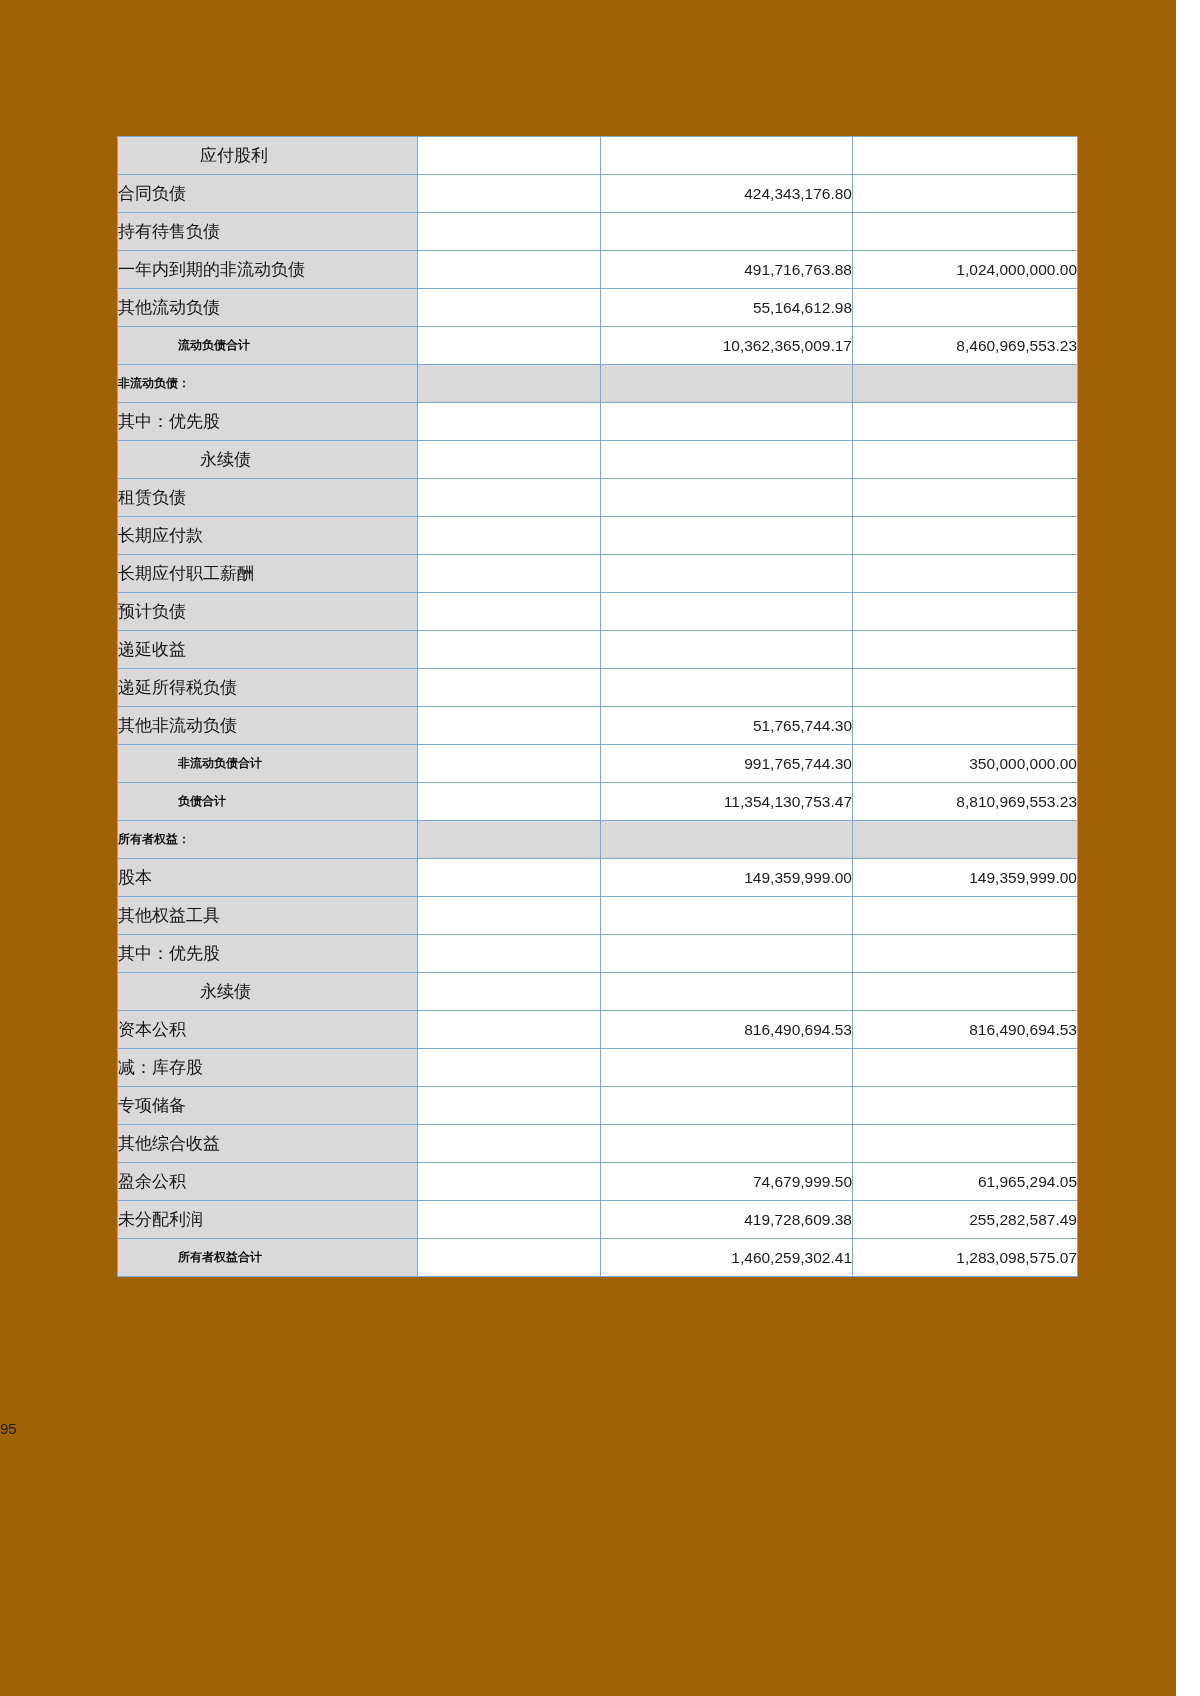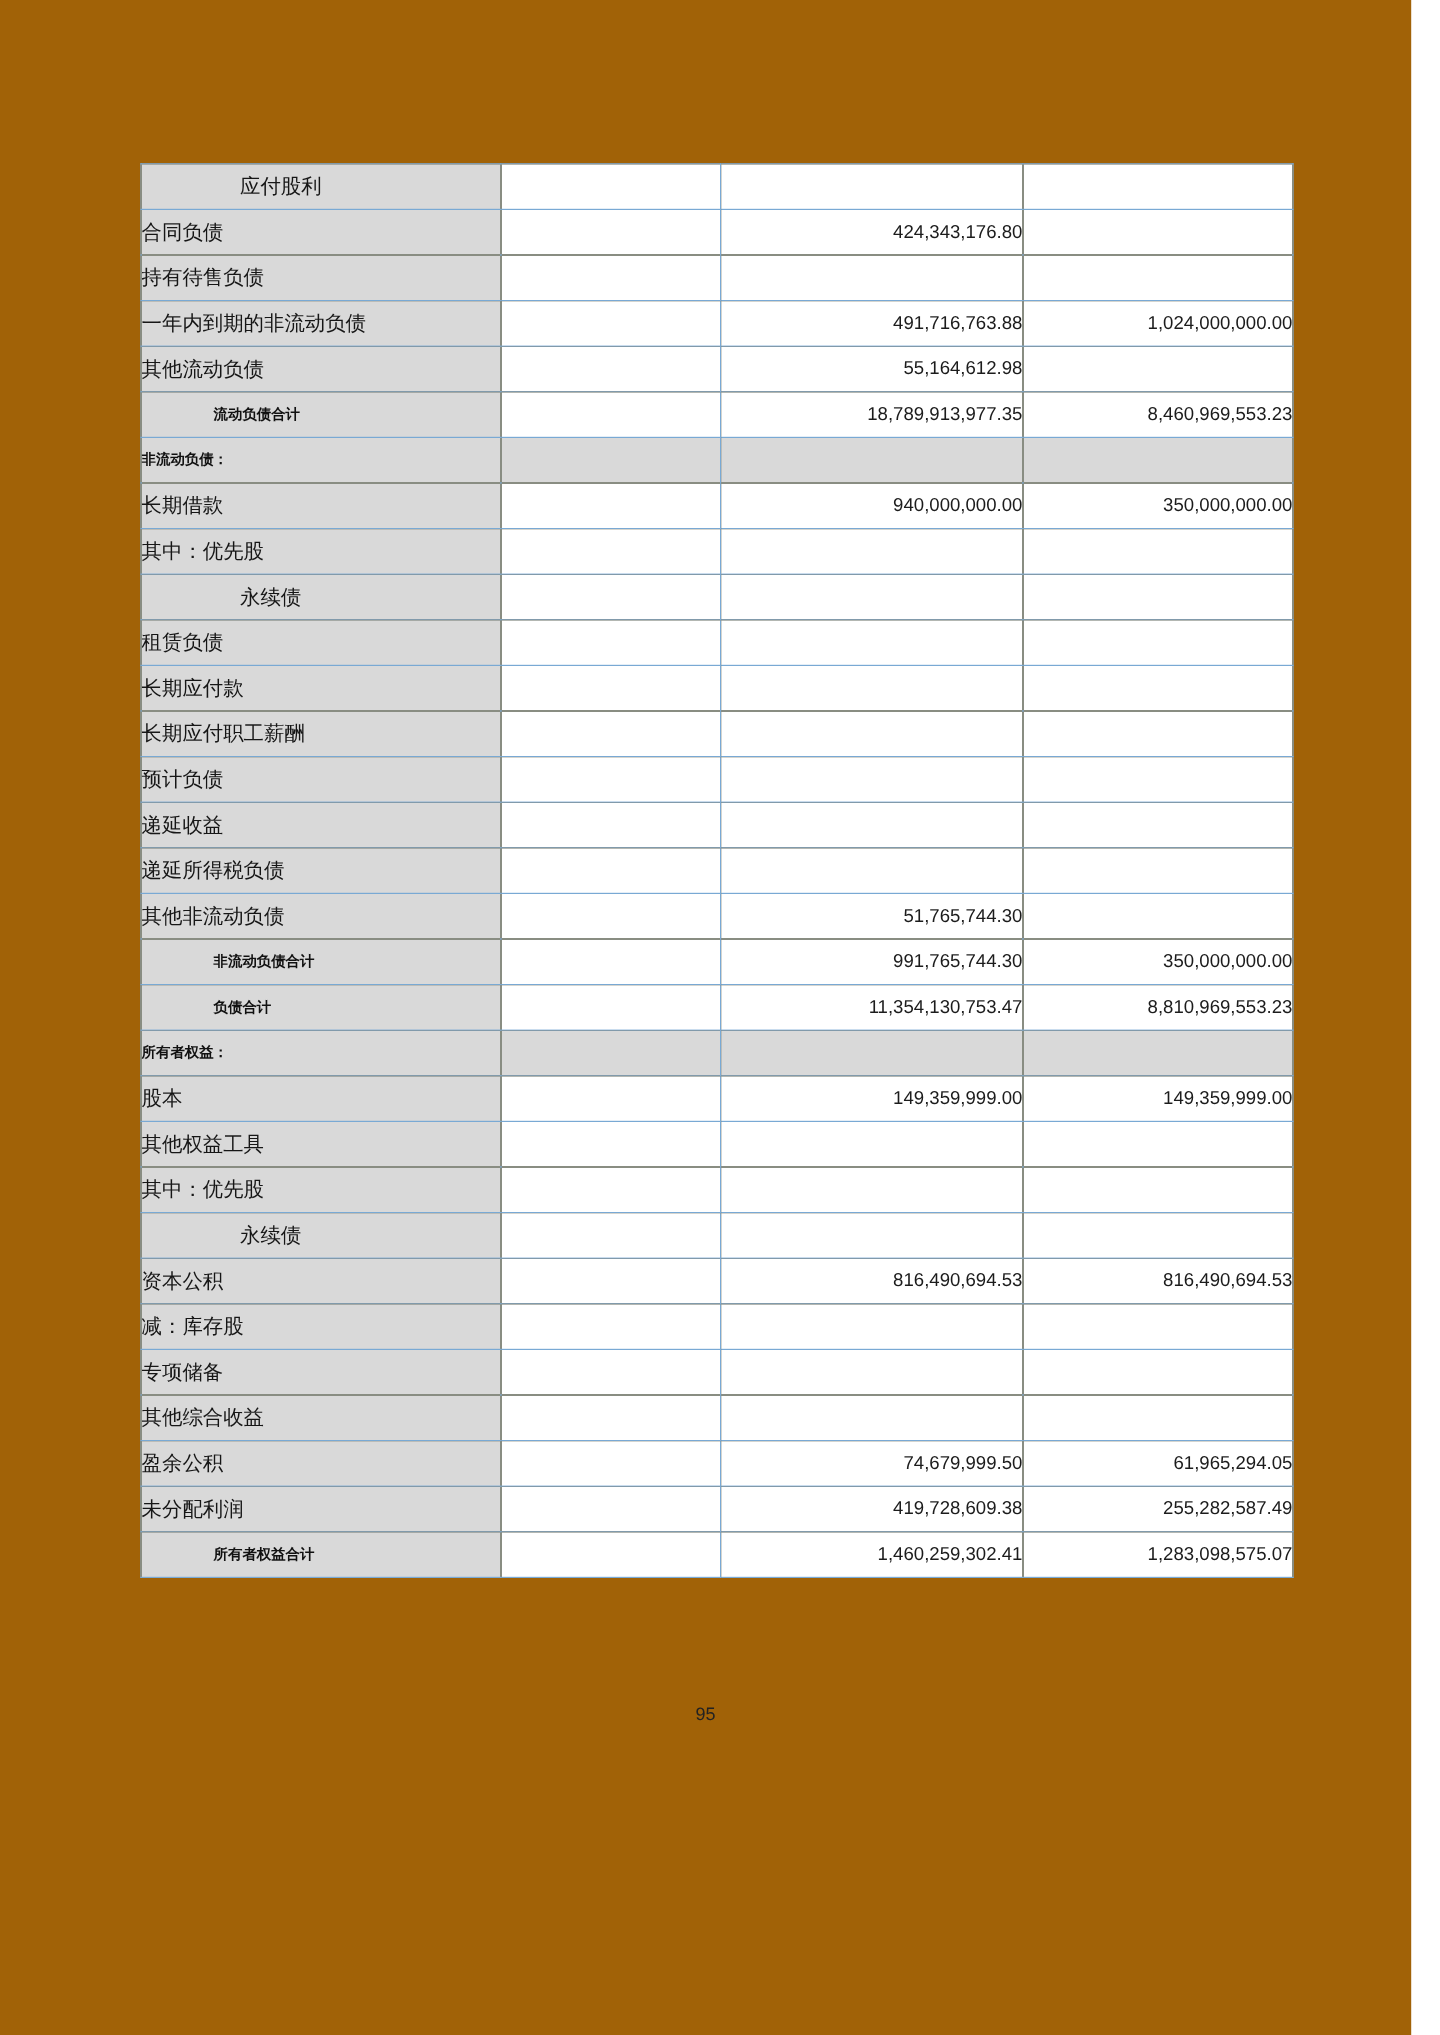--- a/index.html
+++ b/index.html
@@ -67,21 +67,20 @@
     font-family: "Liberation Sans", sans-serif;
     font-weight: bold;
     font-size: 12px;
     color: #111;
   }
   .pagenum {
     position: absolute;
     top: 1420px;
     left: 0;
     width: 100%;
-    text-align: center;
     font-family: "Liberation Sans", sans-serif;
     font-size: 15px;
     color: #222;
   }
 </style>
 </head>
 <body>
 
 <div class="page">
   <table class="bs">
@@ -118,34 +117,28 @@
         </tr>
         <tr class="row-item">
           <td class="c-label">其他流动负债</td>
           <td class="c-note"></td>
           <td class="c-num">55,164,612.98</td>
           <td class="c-num"></td>
         </tr>
         <tr class="row-total">
           <td class="c-label">流动负债合计</td>
           <td class="c-note"></td>
-          <td class="c-num">18,789,913,977.35</td>
+          <td class="c-num">10,362,365,009.17</td>
           <td class="c-num">8,460,969,553.23</td>
         </tr>
         <tr class="row-section">
           <td class="c-label">非流动负债：</td>
           <td class="c-note"></td>
           <td class="c-num"></td>
           <td class="c-num"></td>
-        </tr>
-        <tr class="row-item">
-          <td class="c-label">长期借款</td>
-          <td class="c-note"></td>
-          <td class="c-num">940,000,000.00</td>
-          <td class="c-num">350,000,000.00</td>
         </tr>
         <tr class="row-item">
           <td class="c-label">其中：优先股</td>
           <td class="c-note"></td>
           <td class="c-num"></td>
           <td class="c-num"></td>
         </tr>
         <tr class="row-sub">
           <td class="c-label">永续债</td>
           <td class="c-note"></td>

